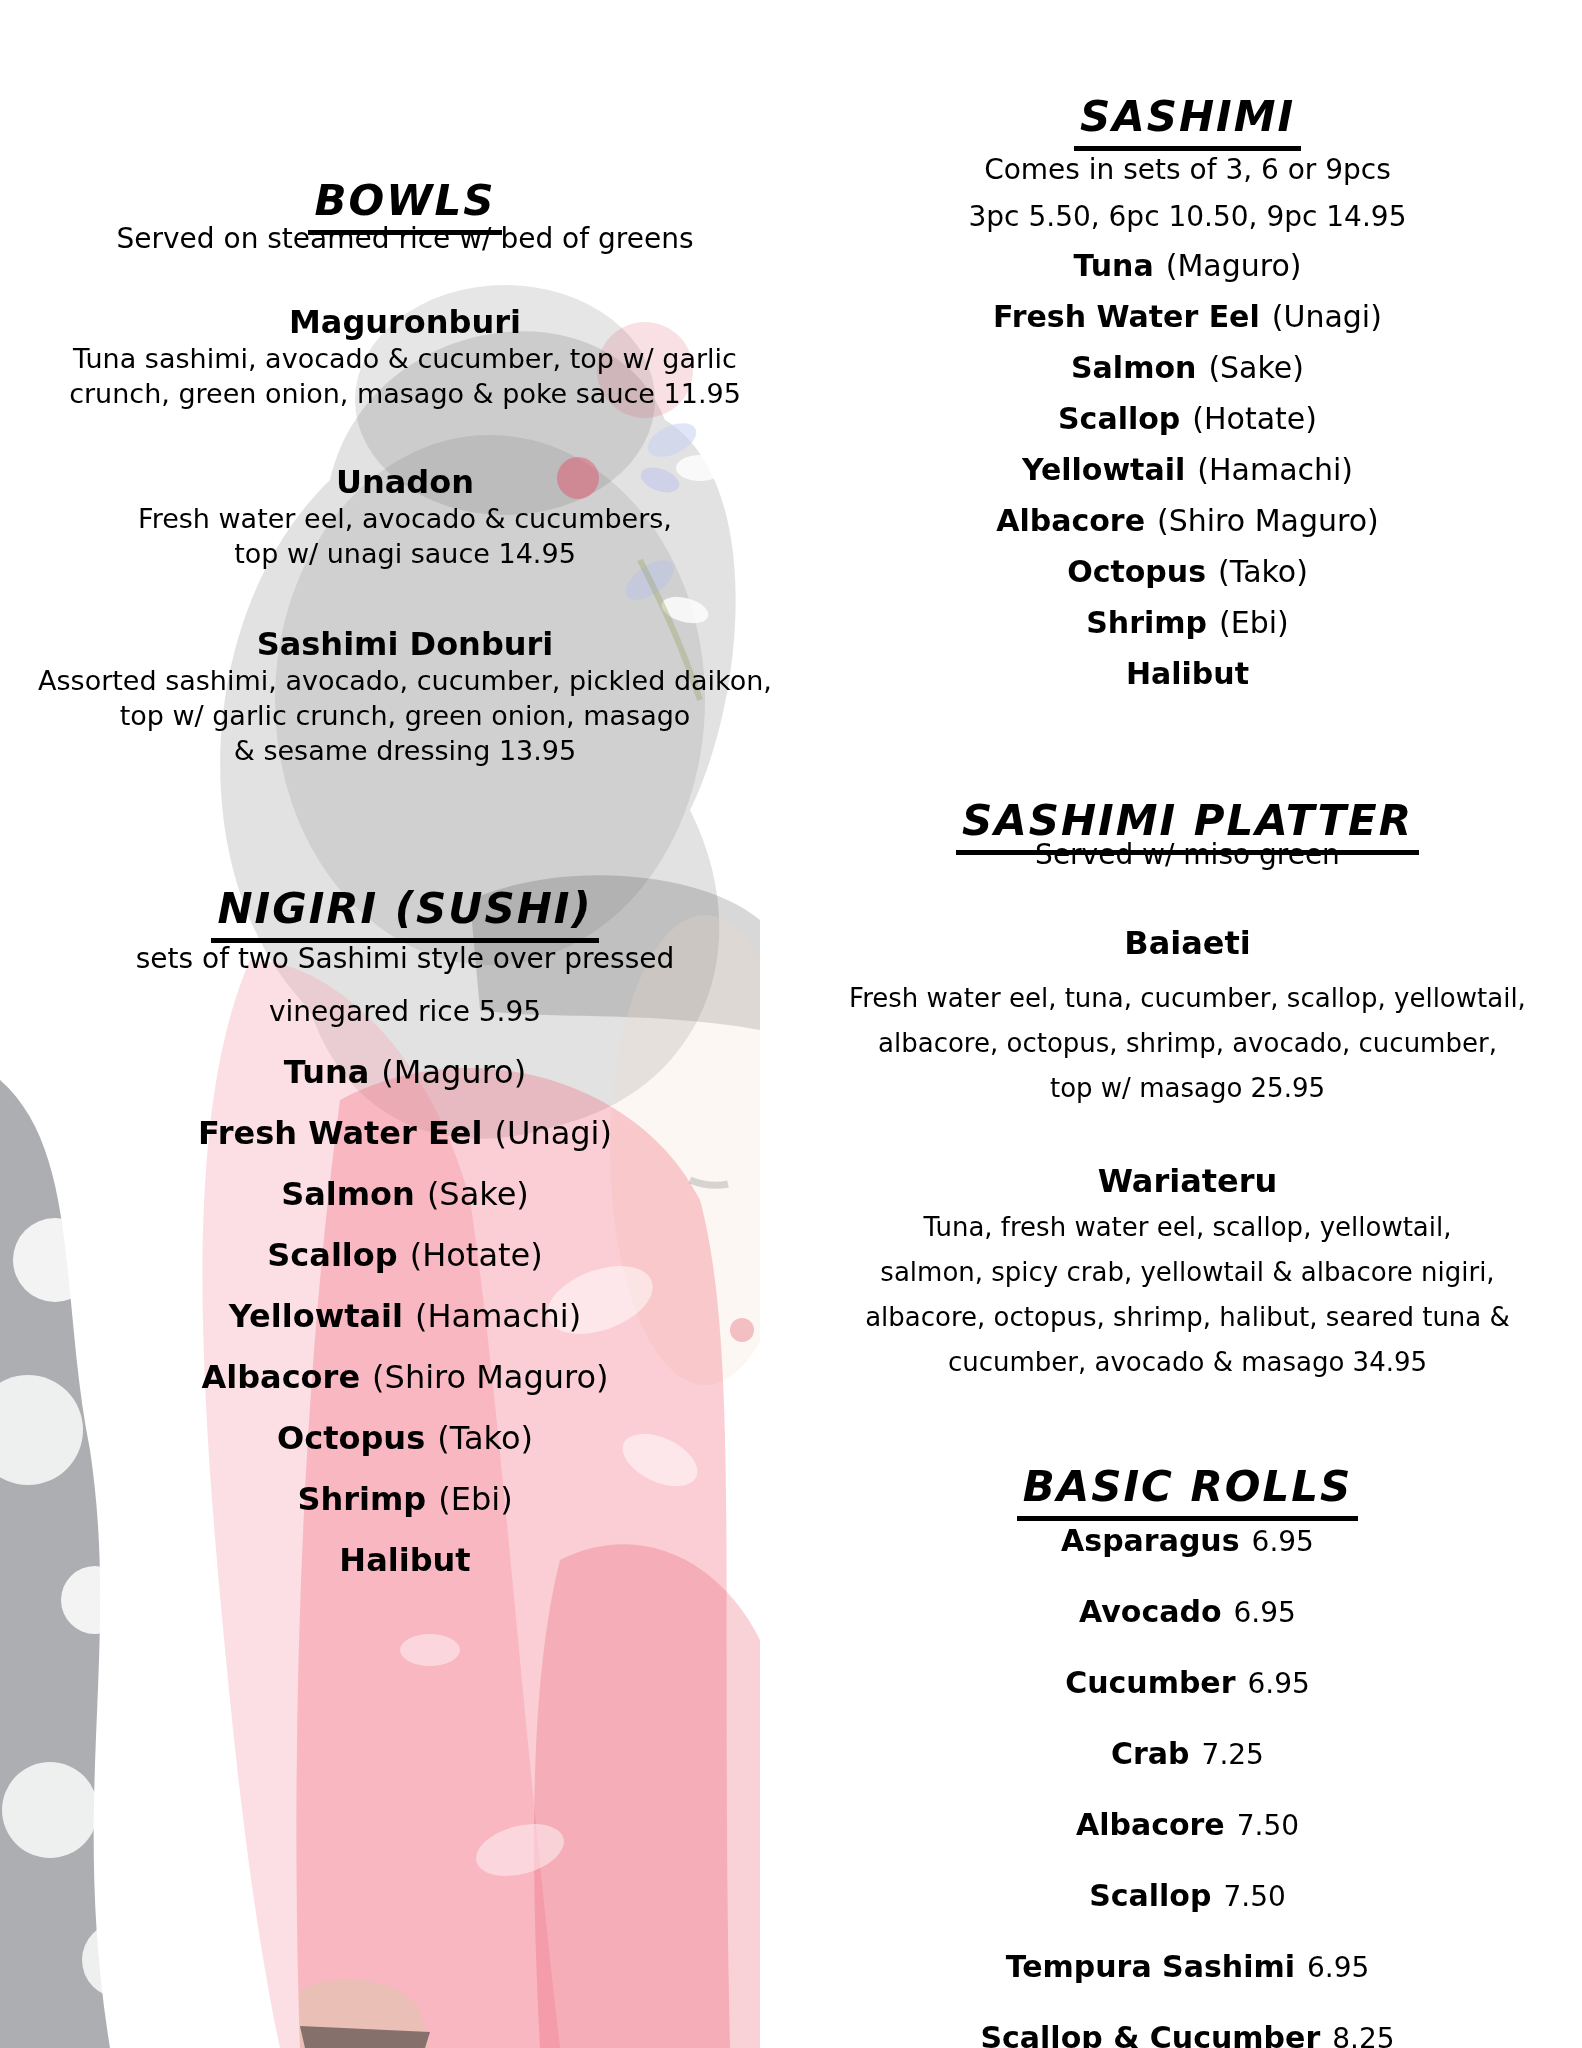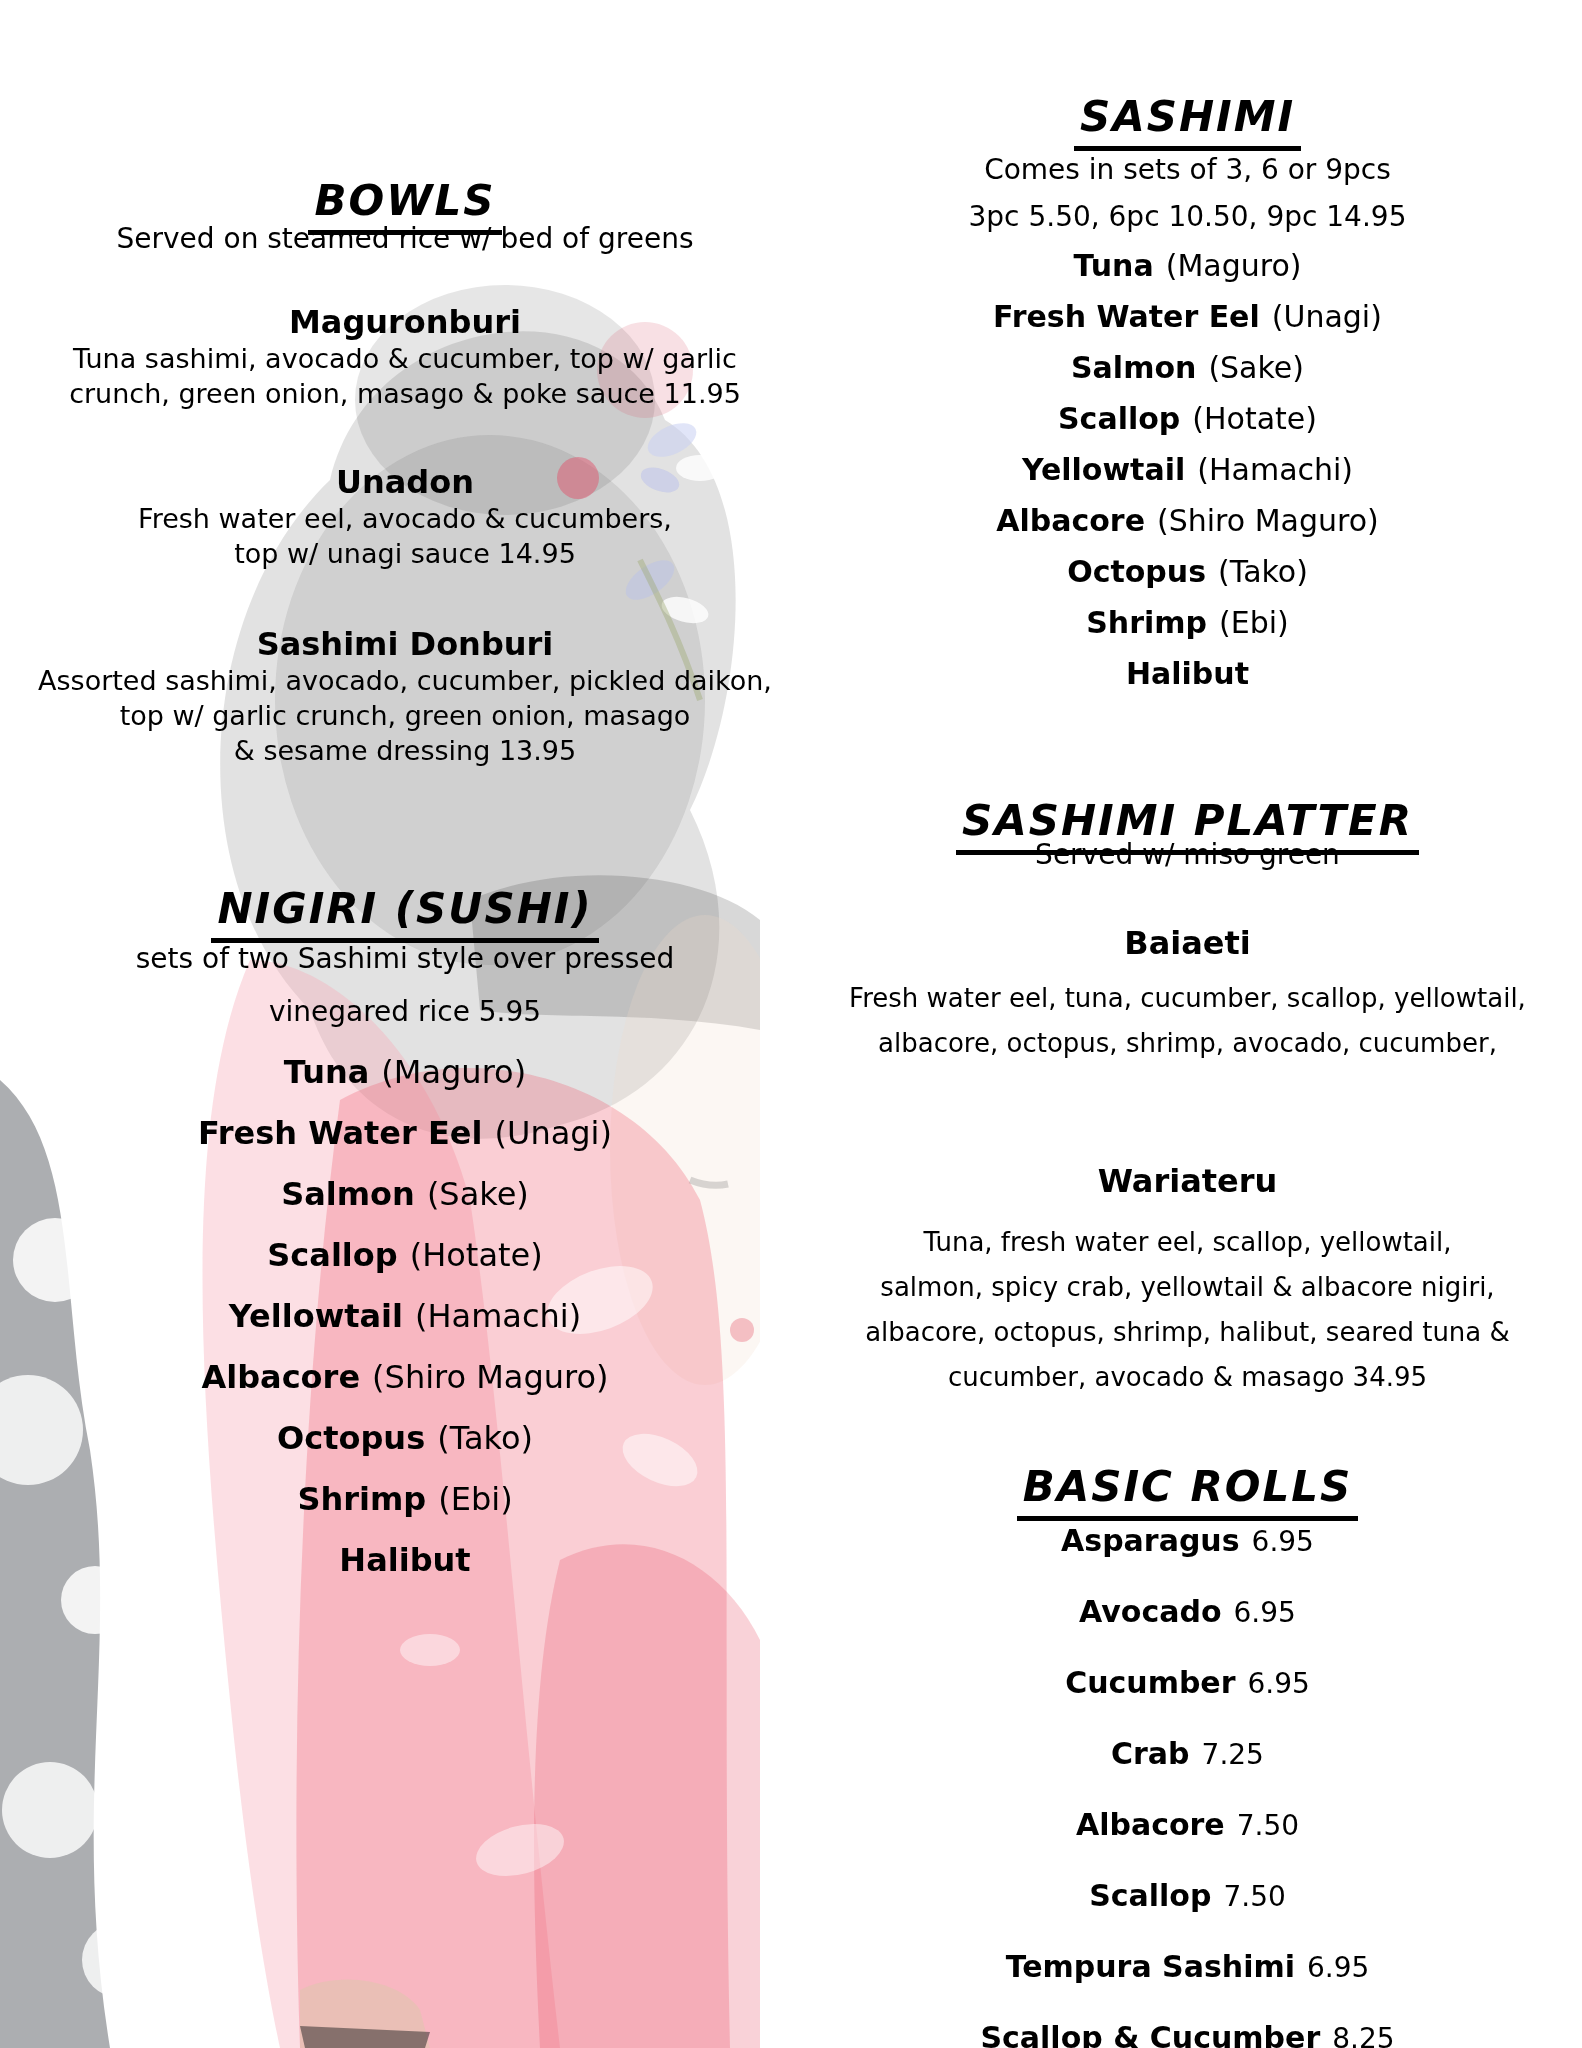--- a/index.html
+++ b/index.html
@@ -210,26 +210,27 @@
   <div class="sec hdr" style="top:760px">
     <span class="u">SASHIMI PLATTER</span>
   </div>
   <div class="sec sub" style="top:838px">Served w/ miso green</div>
 
   <div class="sec" style="top:924px">
     <div class="dish-name">Baiaeti</div>
     <div class="desc-r" style="margin-top:14px">
       <div>Fresh water eel, tuna, cucumber, scallop, yellowtail,</div>
       <div>albacore, octopus, shrimp, avocado, cucumber,</div>
+      <div>top w/ masago 25.95</div>
     </div>
   </div>
 
   <div class="sec" style="top:1162px">
     <div class="dish-name">Wariateru</div>
-    <div class="desc-r" style="margin-top:20px">
+    <div class="desc-r" style="margin-top:5px">
       <div>Tuna, fresh water eel, scallop, yellowtail,</div>
       <div>salmon, spicy crab, yellowtail &amp; albacore nigiri,</div>
       <div>albacore, octopus, shrimp, halibut, seared tuna &amp;</div>
       <div>cucumber, avocado &amp; masago 34.95</div>
     </div>
   </div>
 
   <div class="sec hdr" style="top:1426px">
     <span class="u">BASIC ROLLS</span>
   </div>

